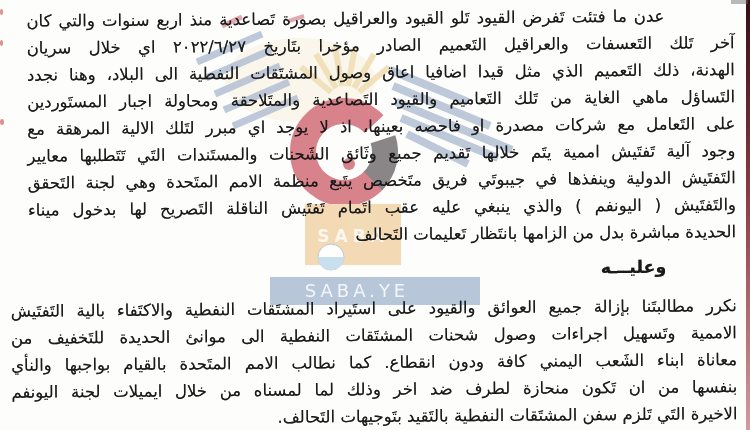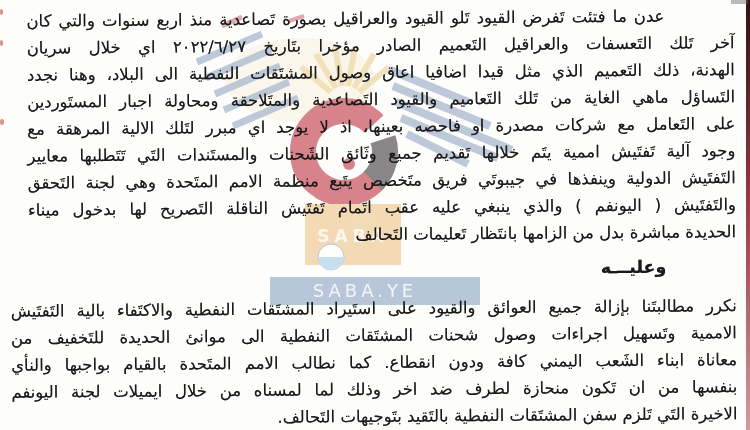--- a/index.html
+++ b/index.html
@@ -10,21 +10,21 @@
     font-family:"DejaVu Sans", sans-serif;
   }
   
   .watermark { position:absolute; inset:0; opacity:.62; pointer-events:none; }
   .wm-label {
     position:absolute; text-align:center;
     color: var(--wm_letter, #fbf4e4);
     font-family:"DejaVu Sans", sans-serif;
   }
   .wm-box-label { left:305px; top:226px; width:96px; font-size:17px; font-weight:bold; letter-spacing:5px; }
-  .wm-bar-label { left:270px; top:280px; width:174px; font-size:18px; letter-spacing:4px; color: var(--bar_letter,#eef2f7); padding-left: 8px; }
+  .wm-bar-label { left:270px; top:280px; width:174px; font-size:18px; letter-spacing:4px; color: var(--bar_letter,#eef2f7); }
   
   .edge-line {
     position:absolute; right:0; top:0; width:4px; height:430px;
     background: linear-gradient(to bottom, var(--edge_top,#330f14) 0%, var(--edge_mid,#8e3a40) 45%, var(--edge_bottom,#d49a9c) 100%);
   }
   .corner-smudge { position:absolute; left:731px; top:0; width:17px; height:4px; background:#666; opacity:.45; }
   .speck { position:absolute; left:0; background: var(--speck,#c0392b); opacity:.55; border-radius:50%; }
   .speck.s1 { top:9px;   width:3px; height:6px; }
   .speck.s2 { top:40px;  width:3px; height:6px; }
   .speck.s3 { top:119px; width:4px; height:6px; }

